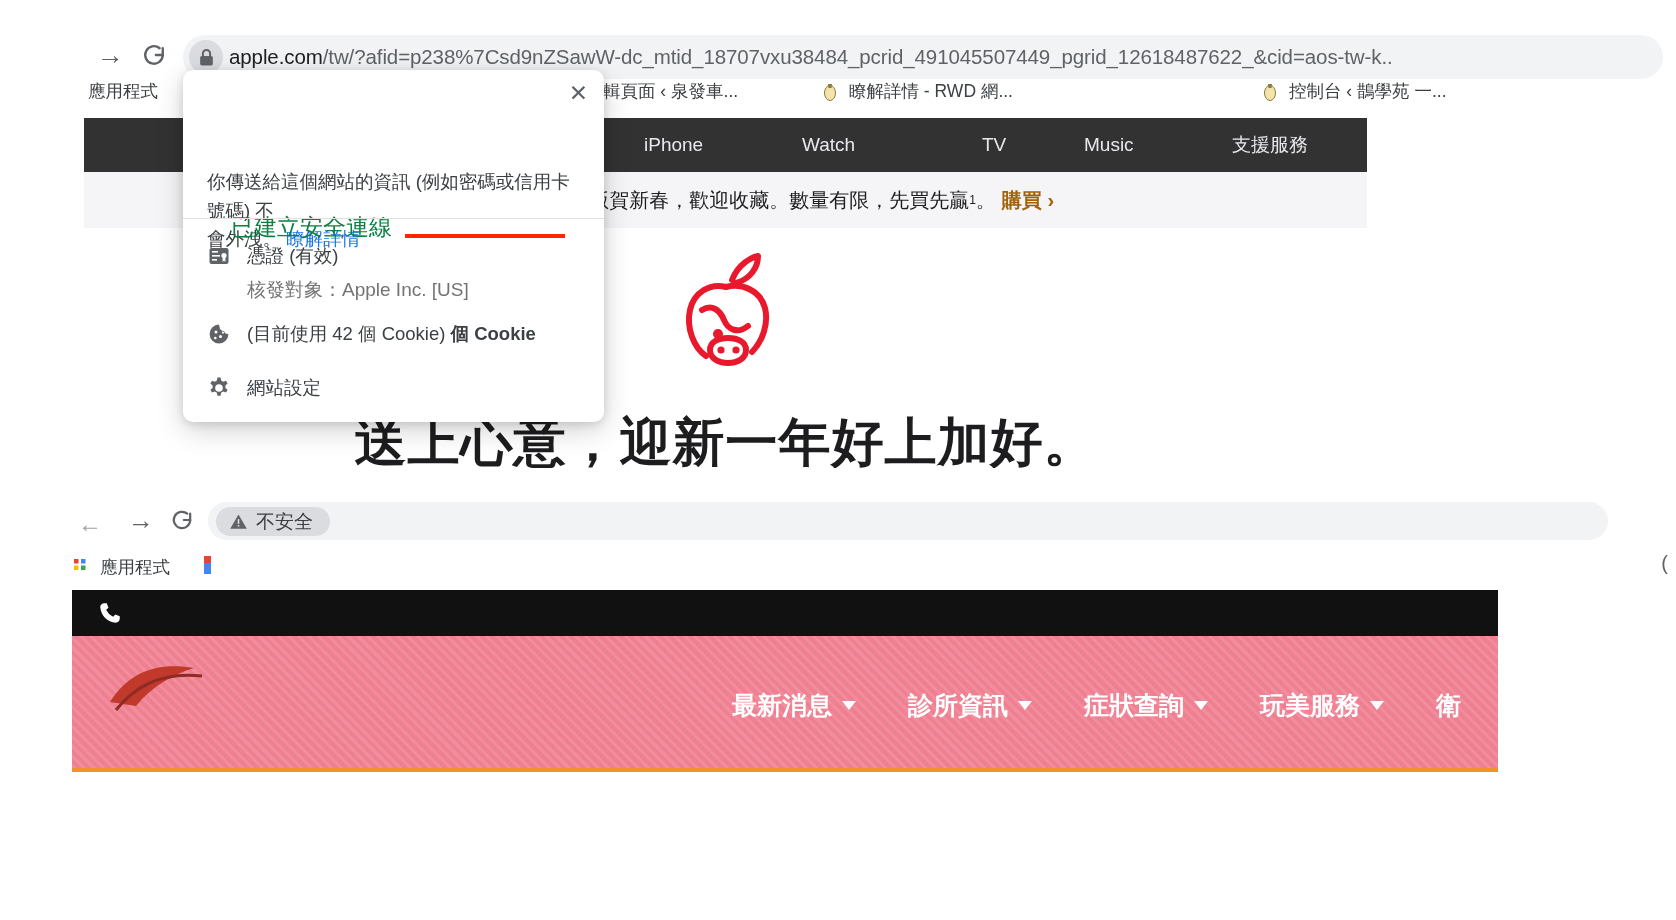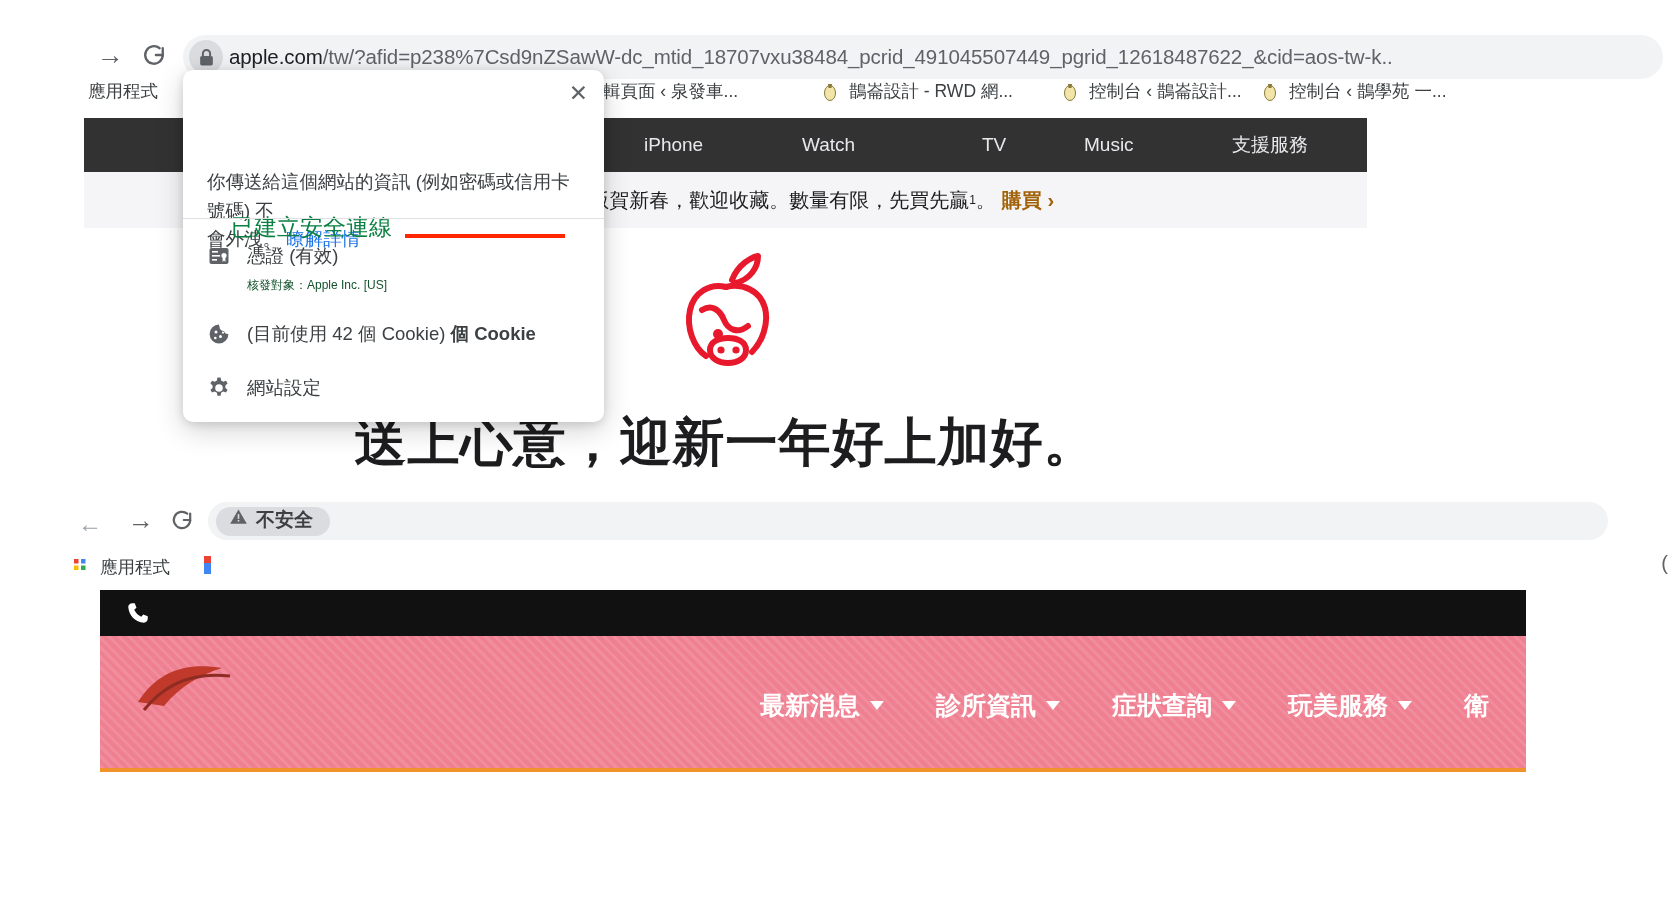--- a/index.html
+++ b/index.html
@@ -53,32 +53,32 @@
   .p2-toolbar { position: absolute; left: 0; top: 0; width: 1676px; height: 58px; }
   .p2-back { position: absolute; left: 78px; top: 20px; font-size: 24px; color: #9aa0a6; }
   .p2-fwd { position: absolute; left: 125px; top: 16px; width: 32px; height: 28px;
     font-size: 26px; color: #5f6368; line-height: 28px; text-align: center; }
   .p2-reload { position: absolute; left: 168px; top: 16px; width: 28px; height: 28px; }
   .p2-omnibox { position: absolute; left: 208px; top: 12px; width: 1400px; height: 38px;
     background: #f1f3f4; border-radius: 19px; }
   .p2-omnibox-inner { position: absolute; left: 0; top: 0; width: 625px; height: 38px;
     background: #f1f3f4; border-radius: 19px; }
   .notsecure-chip { position: absolute; left: 8px; top: 5px; height: 29px;
-    background: #dadce0; border-radius: 15px; display: flex; gap: 8px; padding: 0 17px 0 13px; font-weight: bold; }
+    background: #dadce0; border-radius: 15px; display: flex; align-items: center; gap: 8px; padding: 0 17px 0 13px; }
   .notsecure-chip .lbl { font-size: 19px; color: #3c4043; white-space: nowrap; }
 
   .p2-bookmarks { position: absolute; left: 0; top: 56px; width: 1676px; height: 40px; }
   .apps-grid-icon { position: absolute; left: 74px; top: 13px; width: 16px; height: 16px; }
   .p2-bmk-label { position: absolute; left: 100px; top: 8px; height: 26px; line-height: 26px;
     font-size: 17.5px; color: #3c4043; white-space: nowrap; }
   .p2-bmk-fav { position: absolute; left: 200px; top: 8px; width: 20px; height: 22px; }
   .p2-right-edge { position: absolute; right: 8px; top: 6px; font-size: 20px; color: #5f6368; }
 
   
-  .p2-page { position: absolute; left: 100px; top: 100px; width: 1426px; height: 330px; overflow: hidden; background: #fff; }
+  .p2-page { position: absolute; left: 72px; top: 100px; width: 1426px; height: 330px; overflow: hidden; background: #fff; }
   .clinic-topbar { position: absolute; left: 0; top: 0; width: 1426px; height: 46px; background: #111; }
   .clinic-phone { position: absolute; left: 25px; top: 10px; width: 26px; height: 26px; }
   .clinic-nav { position: absolute; left: 0; top: 46px; width: 1426px; height: 132px;
     background: #ef8091;
     background-image: repeating-linear-gradient(45deg, rgba(255,255,255,0.10) 0 3px, rgba(255,255,255,0) 3px 7px);
   }
   .clinic-logo { position: absolute; left: 30px; top: 20px; width: 130px; height: 66px; }
   .clinic-menu { position: absolute; left: 660px; top: 52px; height: 34px; display: flex; align-items: center; gap: 52px; }
   .clinic-menu .mi { display: flex; align-items: center; gap: 10px; font-size: 25px; font-weight: 700; color: #fff; white-space: nowrap; }
   .caret { width: 0; height: 0; border-left: 7px solid transparent; border-right: 7px solid transparent; border-top: 9px solid #fff; }
@@ -90,21 +90,21 @@
     box-shadow: 0 2px 10px rgba(0,0,0,0.12), 0 8px 28px rgba(0,0,0,0.18); }
   .popup .close-x { position: absolute; font-size: 23px; color: #5f6368; line-height: 1; cursor: default; }
   .popup .ptitle { position: absolute; font-size: 23px; white-space: nowrap; }
   .popup .ann-underline { position: absolute; height: 4px; background: #ff2600; }
   .popup .pbody { position: absolute; font-size: 18.5px; color: #3c4043; line-height: 1.55; }
   .popup .pbody a { color: #1a73e8; text-decoration: none; }
   .popup .divider { position: absolute; height: 1px; background: #e0e0e0; }
   .popup .prow { position: absolute; display: flex; align-items: flex-start; gap: 16px; }
   .popup .prow .ricon { width: 24px; height: 24px; flex: 0 0 auto; margin-top: 2px; }
   .popup .prow .rtext { font-size: 18.5px; color: #3c4043; line-height: 1.5; white-space: nowrap; }
-  .popup .prow .rsub { font-size: 12px; color: #14532d; line-height: 1.5; white-space: nowrap; text-align: center; }
+  .popup .prow .rsub { font-size: 19px; color: #737373; line-height: 1.5; white-space: nowrap; text-align: center; }
 
   #popup1 { left: 183px; top: 70px; width: 421px; height: 352px; }
   #popup1 .close-x { right: 16px; top: 12px; }
   #popup1 .ptitle { left: 24px; top: 84px; color: #0b8043; font-weight: 400; text-align: center; }
   #popup1 .ann-underline { left: 198px; top: 108px; width: 160px; }
   #popup1 .pbody { left: 24px; top: 56px; width: 372px; }
   #popup1 .divider { left: 0; top: 148px; width: 421px; }
   #popup1 .r-cert { left: 24px; top: 172px; }
   #popup1 .r-cookie { left: 24px; top: 250px; }
   #popup1 .r-settings { left: 24px; top: 304px; }
@@ -149,28 +149,21 @@
         </svg>
       </div>
       <div class="bmk" style="left:603px;">
         <span>輯頁面 ‹ 泉發車...</span>
       </div>
       <div class="bmk" style="left:820px;">
         <svg class="fav" viewBox="0 0 20 22">
           <ellipse cx="10" cy="13" rx="5.5" ry="7.5" fill="#f3e5a9" stroke="#8a7a3a" stroke-width="1"></ellipse>
           <path d="M8 4 L12 4 L11.5 8 L8.5 8 Z" fill="#8a7a3a"></path>
         </svg>
-        <span>鵲崙設計 - RWD 網...</span>
-      </div>
-      <div class="bmk" style="left:1060px;">
-        <svg class="fav" viewBox="0 0 20 22">
-          <ellipse cx="10" cy="13" rx="5.5" ry="7.5" fill="#f3e5a9" stroke="#8a7a3a" stroke-width="1"></ellipse>
-          <path d="M8 4 L12 4 L11.5 8 L8.5 8 Z" fill="#8a7a3a"></path>
-        </svg>
-        <span>控制台 ‹ 鵲崙設計...</span>
+        <span>瞭解詳情 - RWD 網...</span>
       </div>
       <div class="bmk" style="left:1260px;">
         <svg class="fav" viewBox="0 0 20 22">
           <ellipse cx="10" cy="13" rx="5.5" ry="7.5" fill="#f3e5a9" stroke="#8a7a3a" stroke-width="1"></ellipse>
           <path d="M8 4 L12 4 L11.5 8 L8.5 8 Z" fill="#8a7a3a"></path>
         </svg>
         <span>控制台 ‹ 鵲學苑 一...</span>
       </div>
     </div>
 

